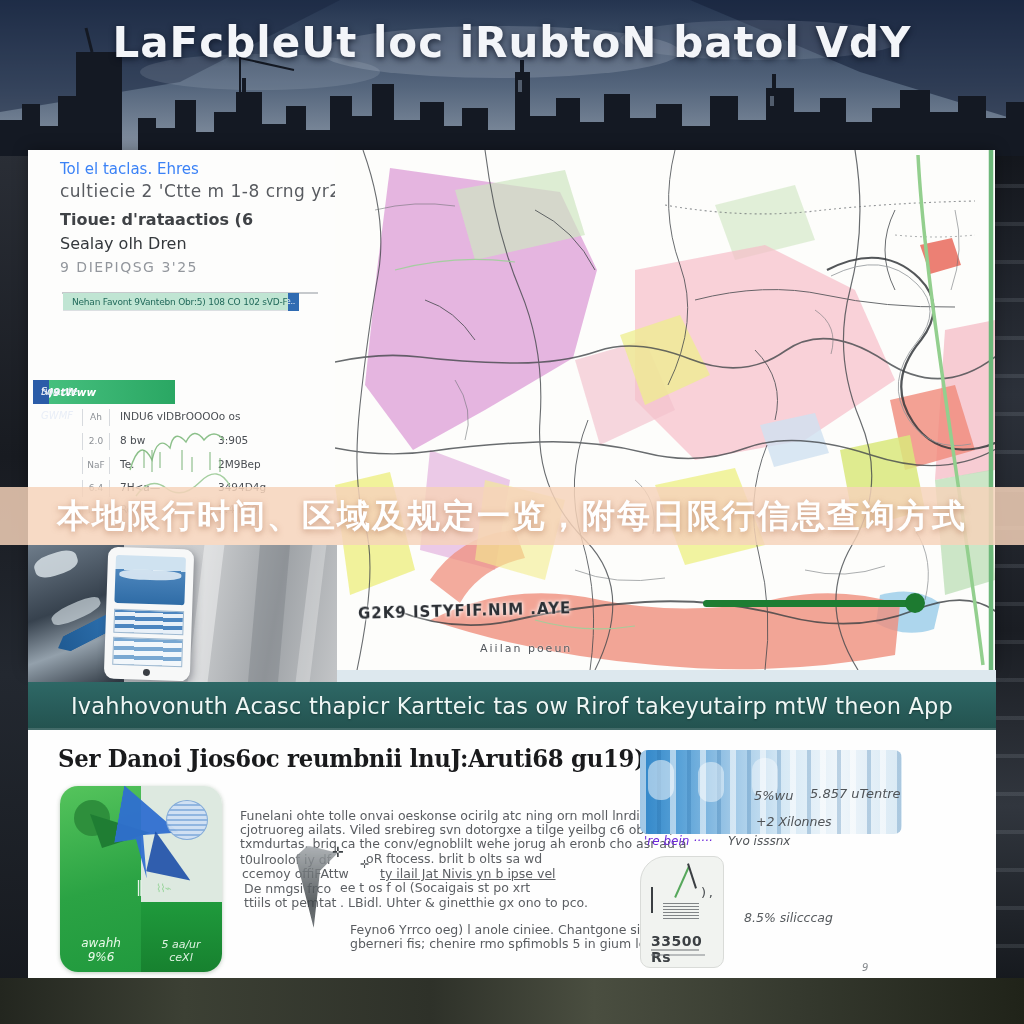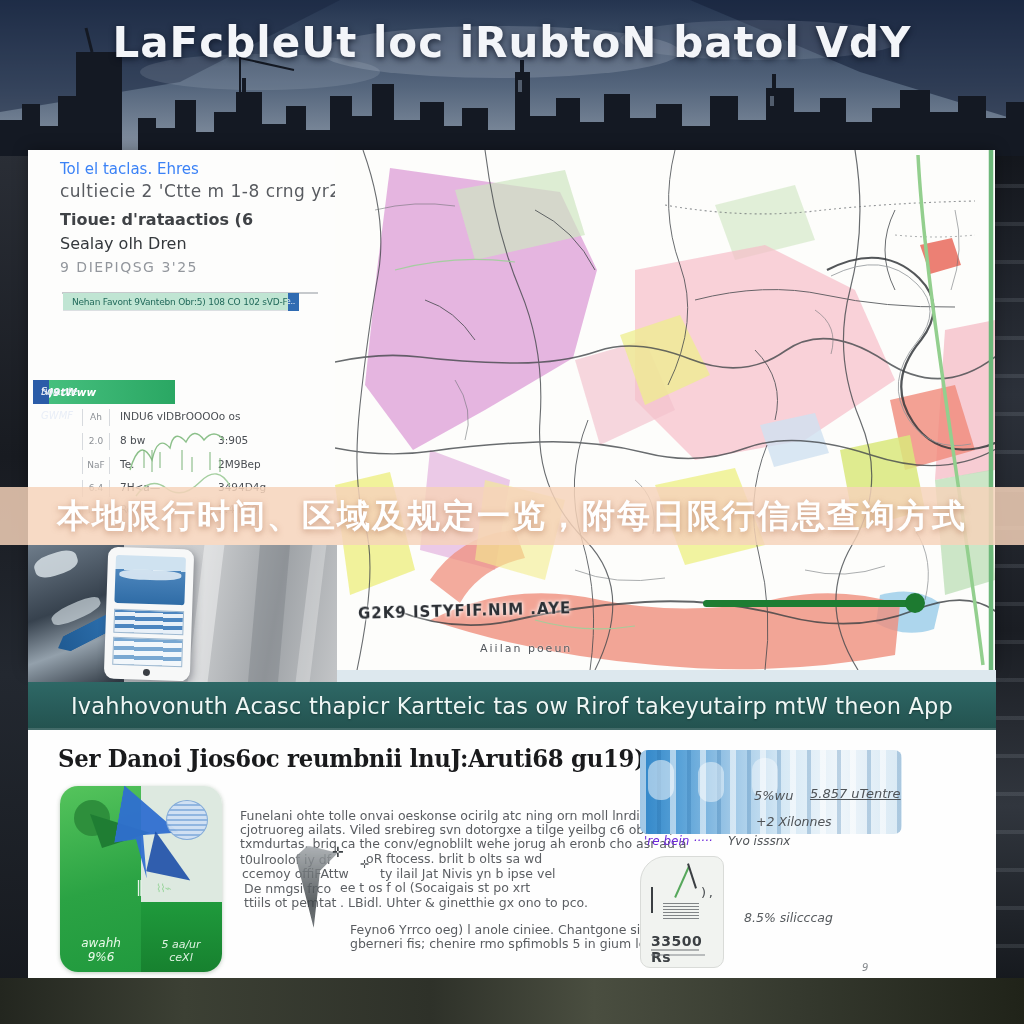--- a/index.html
+++ b/index.html
@@ -107,21 +107,21 @@
   
   .panel-bottom{left:28px;top:730px;width:968px;height:248px;background:#fefefe;}
   .pb-heading{left:30px;top:14px;font-size:24px;font-weight:bold;color:#191a1c;
     font-family:"DejaVu Serif","Liberation Serif",serif;letter-spacing:-.3px;white-space:nowrap;
     transform:scaleX(.95);transform-origin:left;}
   .para{white-space:nowrap;font-size:12.5px;color:#595c60;}
   .pp0{left:212px;top:78px;} .pp1{left:212px;top:92px;} .pp2{left:212px;top:106px;}
   .fragL{white-space:nowrap;font-size:12.5px;color:#5d6064;}
   .fragR{white-space:nowrap;font-size:12.5px;color:#5d6064;}
   .f0L{left:212px;top:122px;} .f0R{left:338px;top:121px;}
-  .f1L{left:214px;top:136px;} .f1R{left:352px;top:136px;}
+  .f1L{left:214px;top:136px;} .f1R{left:352px;top:136px;text-decoration:underline;}
   .f2L{left:216px;top:151px;} .f2R{left:312px;top:150px;}
   .f3L{left:216px;top:165px;} .f3R{left:312px;top:165px;}
   .foot0{left:322px;top:192px;white-space:nowrap;font-size:12.5px;color:#595c60;}
   .foot1{left:322px;top:206px;white-space:nowrap;font-size:12.5px;color:#595c60;}
 
   .cursor-arrow{left:266px;top:116px;width:42px;height:82px;opacity:.85;
     background:linear-gradient(180deg,#a0a5a9,#3e4447 70%,#5b6165);
     clip-path:polygon(52% 100%,0% 14%,28% 0%,100% 7%,60% 30%);
     filter:blur(1.1px);transform:rotate(3deg);}
   .plus1{left:304px;top:114px;font-size:14px;color:#3d4246;}
@@ -146,21 +146,21 @@
   .gc-lab-l{left:12px;top:150px;font-size:12px;font-style:italic;color:#eafbea;text-align:center;width:58px;line-height:14px;white-space:pre-line;}
   .gc-lab-r{left:88px;top:152px;font-size:11px;font-style:italic;color:#dff3e2;text-align:center;width:66px;line-height:13px;white-space:pre-line;}
 
   .blue-panel{left:612px;top:20px;width:262px;height:84px;border-radius:8px;overflow:hidden;
     background:linear-gradient(90deg,#2f85c8 0%,#5ba3d8 16%,#9cc6e6 34%,#d7e9f5 55%,#eef5fa 76%,#d9e9f4 100%);}
   .blue-panel:before{content:"";position:absolute;inset:0;
     background:repeating-linear-gradient(90deg,rgba(255,255,255,.55) 0 6px,transparent 6px 17px,rgba(30,100,160,.25) 17px 21px,transparent 21px 30px);}
   .blue-panel:after{content:"";position:absolute;left:8px;top:10px;width:26px;height:40px;border-radius:12px;
     background:rgba(255,255,255,.5);box-shadow:50px 2px 0 rgba(255,255,255,.45),104px -2px 0 rgba(255,255,255,.4);}
   .stat{white-space:nowrap;color:#4f5357;font-style:italic;text-align:right;}
-  .st1{left:726px;top:58px;font-size:13px;} .st2{left:782px;top:56px;font-size:13px;text-decoration:underline;}
+  .st1{left:726px;top:58px;font-size:13px;} .st2{left:782px;top:56px;font-size:13px;}
   .st3{left:728px;top:84px;font-size:12.5px;} .st4{left:616px;top:104px;font-size:12px;color:#6d28d9;}
   .st5{left:700px;top:104px;font-size:12px;} .metric{left:716px;top:180px;font-size:12.5px;color:#55595d;}
   .pagemark{left:834px;top:232px;font-size:10px;color:#85898d;font-style:italic;}
 
   .tag{left:612px;top:126px;width:84px;height:112px;background:#f1f3f0;border:1px solid #d9dbd8;
     border-radius:26px 10px 10px 10px;}
   .tag-slash{left:40px;top:8px;width:2px;height:34px;background:#57a85c;transform:rotate(24deg);}
   .tag-slash2{left:50px;top:6px;width:2px;height:26px;background:#3a3e42;transform:rotate(-18deg);}
   .tag-bar{left:10px;top:30px;width:2px;height:26px;background:#3a3e42;}
   .tag-scrib{left:22px;top:44px;width:36px;height:18px;opacity:.75;

